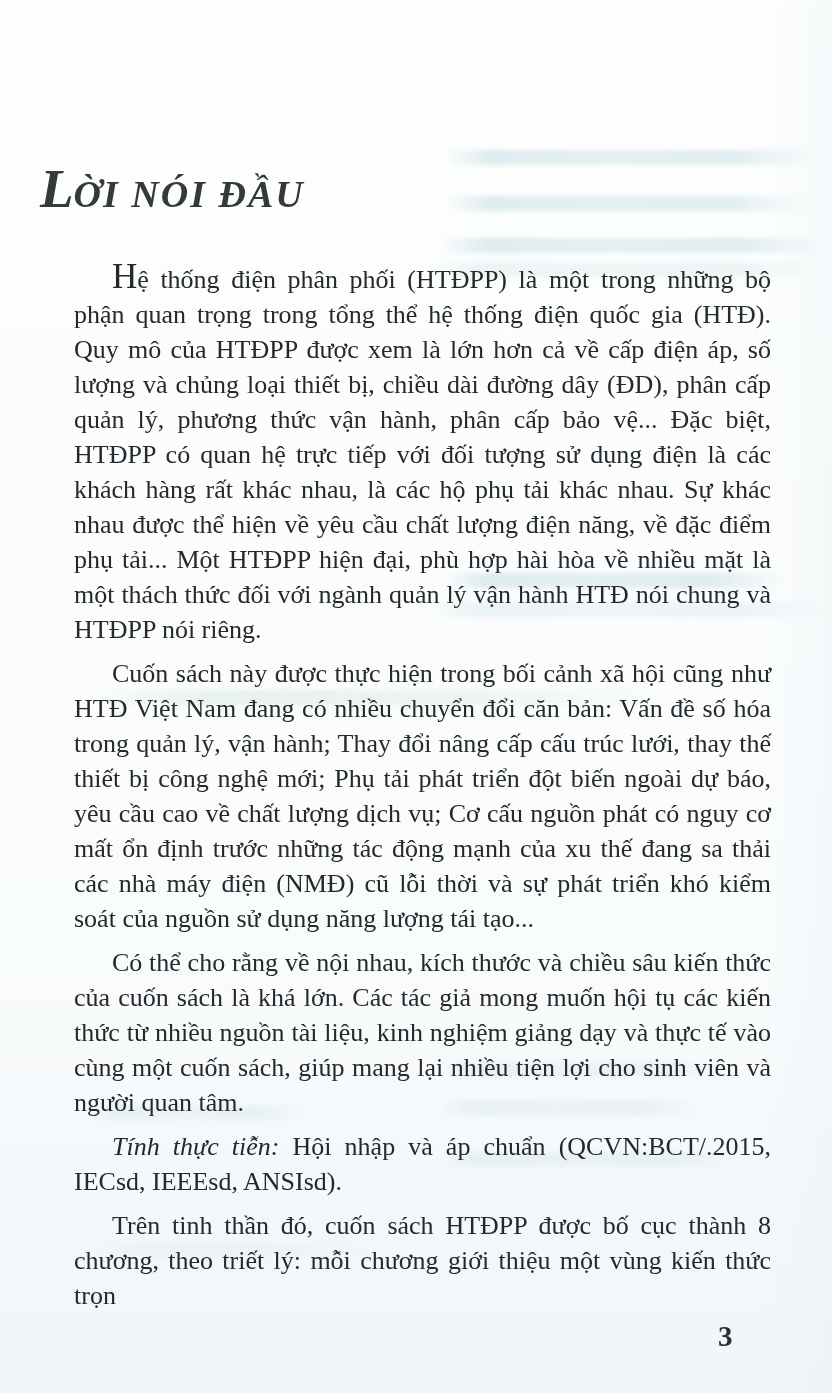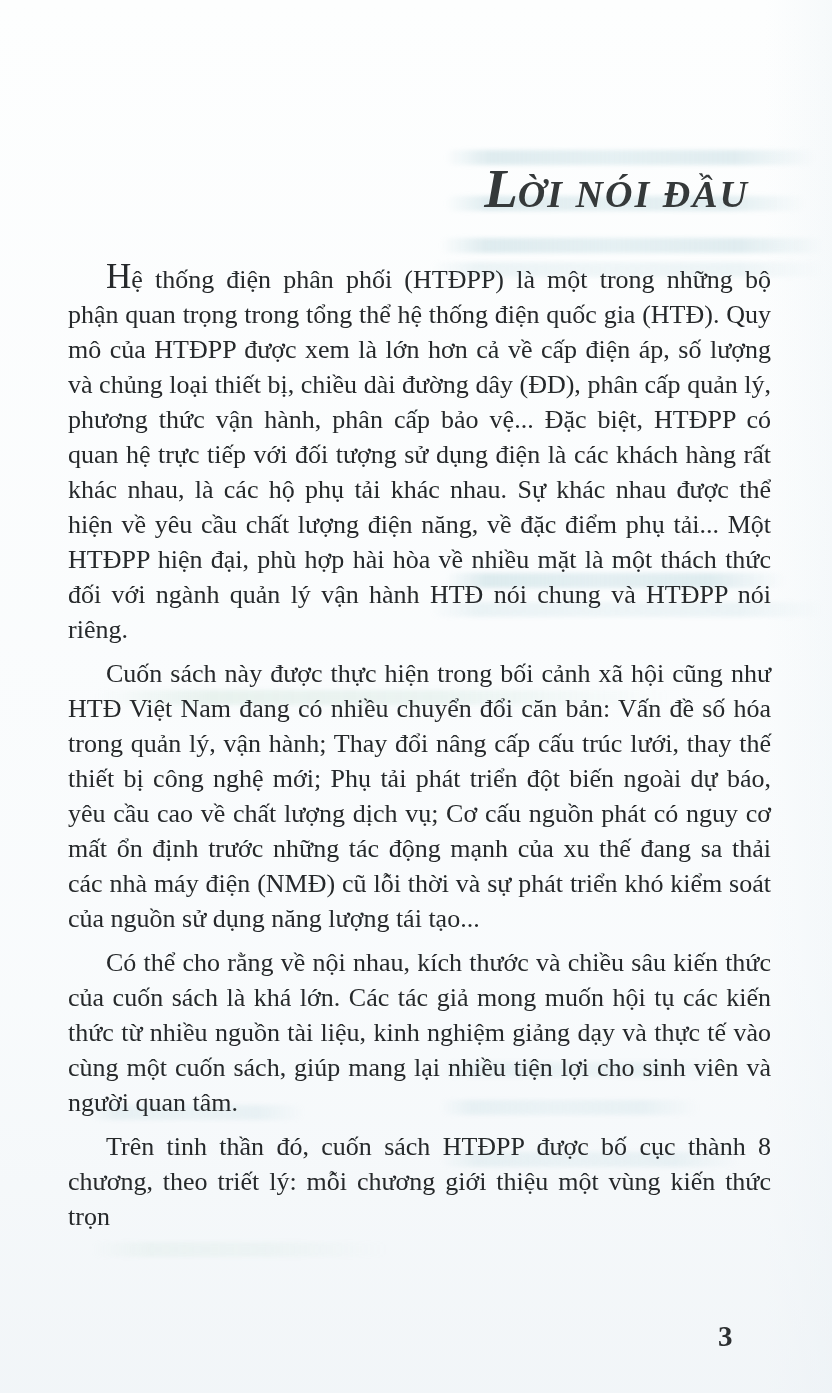--- a/index.html
+++ b/index.html
@@ -19,35 +19,35 @@
   }
   .content {
     position: absolute;
     left: 62px; top: 0;
     width: 709px;
     color: #25282a;
   }
   .doc-title {
     margin-top: 157px;
     margin-bottom: 42px;
-    text-align: right;
+    text-align: left;
     transform: translateX(-22px);
     font-style: italic;
     font-weight: bold;
     font-size: 38px;
     letter-spacing: 2px;
     color: #35393a;
     white-space: nowrap;
   }
   .doc-title .initial {
     font-size: 55px;
     letter-spacing: 0;
   }
   .body-text p {
-    margin: 0 0 9px 6px;
+    margin: 0 0 9px 12px;
     font-size: 26px;
     line-height: 35px;
     text-align: justify;
     text-indent: 38px;
     color: #26292b;
   }
   .body-text p .para-initial {
     font-size: 35px;
     line-height: 28px;
   }
@@ -107,20 +107,21 @@
     <div class="body-text">
 
       <p><span class="para-initial">H</span><span>ệ thống điện phân phối (HTĐPP) là một trong những bộ phận quan trọng trong tổng thể hệ thống điện quốc gia (HTĐ). Quy mô của HTĐPP được xem là lớn hơn cả về cấp điện áp, số lượng và chủng loại thiết bị, chiều dài đường dây (ĐD), phân cấp quản lý, phương thức vận hành, phân cấp bảo vệ... Đặc biệt, HTĐPP có quan hệ trực tiếp với đối tượng sử dụng điện là các khách hàng rất khác nhau, là các hộ phụ tải khác nhau. Sự khác nhau được thể hiện về yêu cầu chất lượng điện năng, về đặc điểm phụ tải... Một HTĐPP hiện đại, phù hợp hài hòa về nhiều mặt là một thách thức đối với ngành quản lý vận hành HTĐ nói chung và HTĐPP nói riêng.</span></p>
 
       <p><span>Cuốn sách này được thực hiện trong bối cảnh xã hội cũng như HTĐ Việt Nam đang có nhiều chuyển đổi căn bản: Vấn đề số hóa trong quản lý, vận hành; Thay đổi nâng cấp cấu trúc lưới, thay thế thiết bị công nghệ mới; Phụ tải phát triển đột biến ngoài dự báo, yêu cầu cao về chất lượng dịch vụ; Cơ cấu nguồn phát có nguy cơ mất ổn định trước những tác động mạnh của xu thế đang sa thải các nhà máy điện (NMĐ) cũ lỗi thời và sự phát triển khó kiểm soát của nguồn sử dụng năng lượng tái tạo...</span></p>
 
       <p><span>Có thể cho rằng về nội nhau, kích thước và chiều sâu kiến thức của cuốn sách là khá lớn. Các tác giả mong muốn hội tụ các kiến thức từ nhiều nguồn tài liệu, kinh nghiệm giảng dạy và thực tế vào cùng một cuốn sách, giúp mang lại nhiều tiện lợi cho sinh viên và người quan tâm.</span></p>
 
 
 
+      <p><span class="lead-italic">Tính thực tiễn:</span><span> Hội nhập và áp chuẩn (QCVN:BCT/.2015, IECsd, IEEEsd, ANSIsd).</span></p>
 
       <p><span>Trên tinh thần đó, cuốn sách HTĐPP được bố cục thành 8 chương, theo triết lý: mỗi chương giới thiệu một vùng kiến thức trọn</span></p>
 
     </div>
   </div>
 
   <div class="page-number">3</div>
 
 </div>
 

